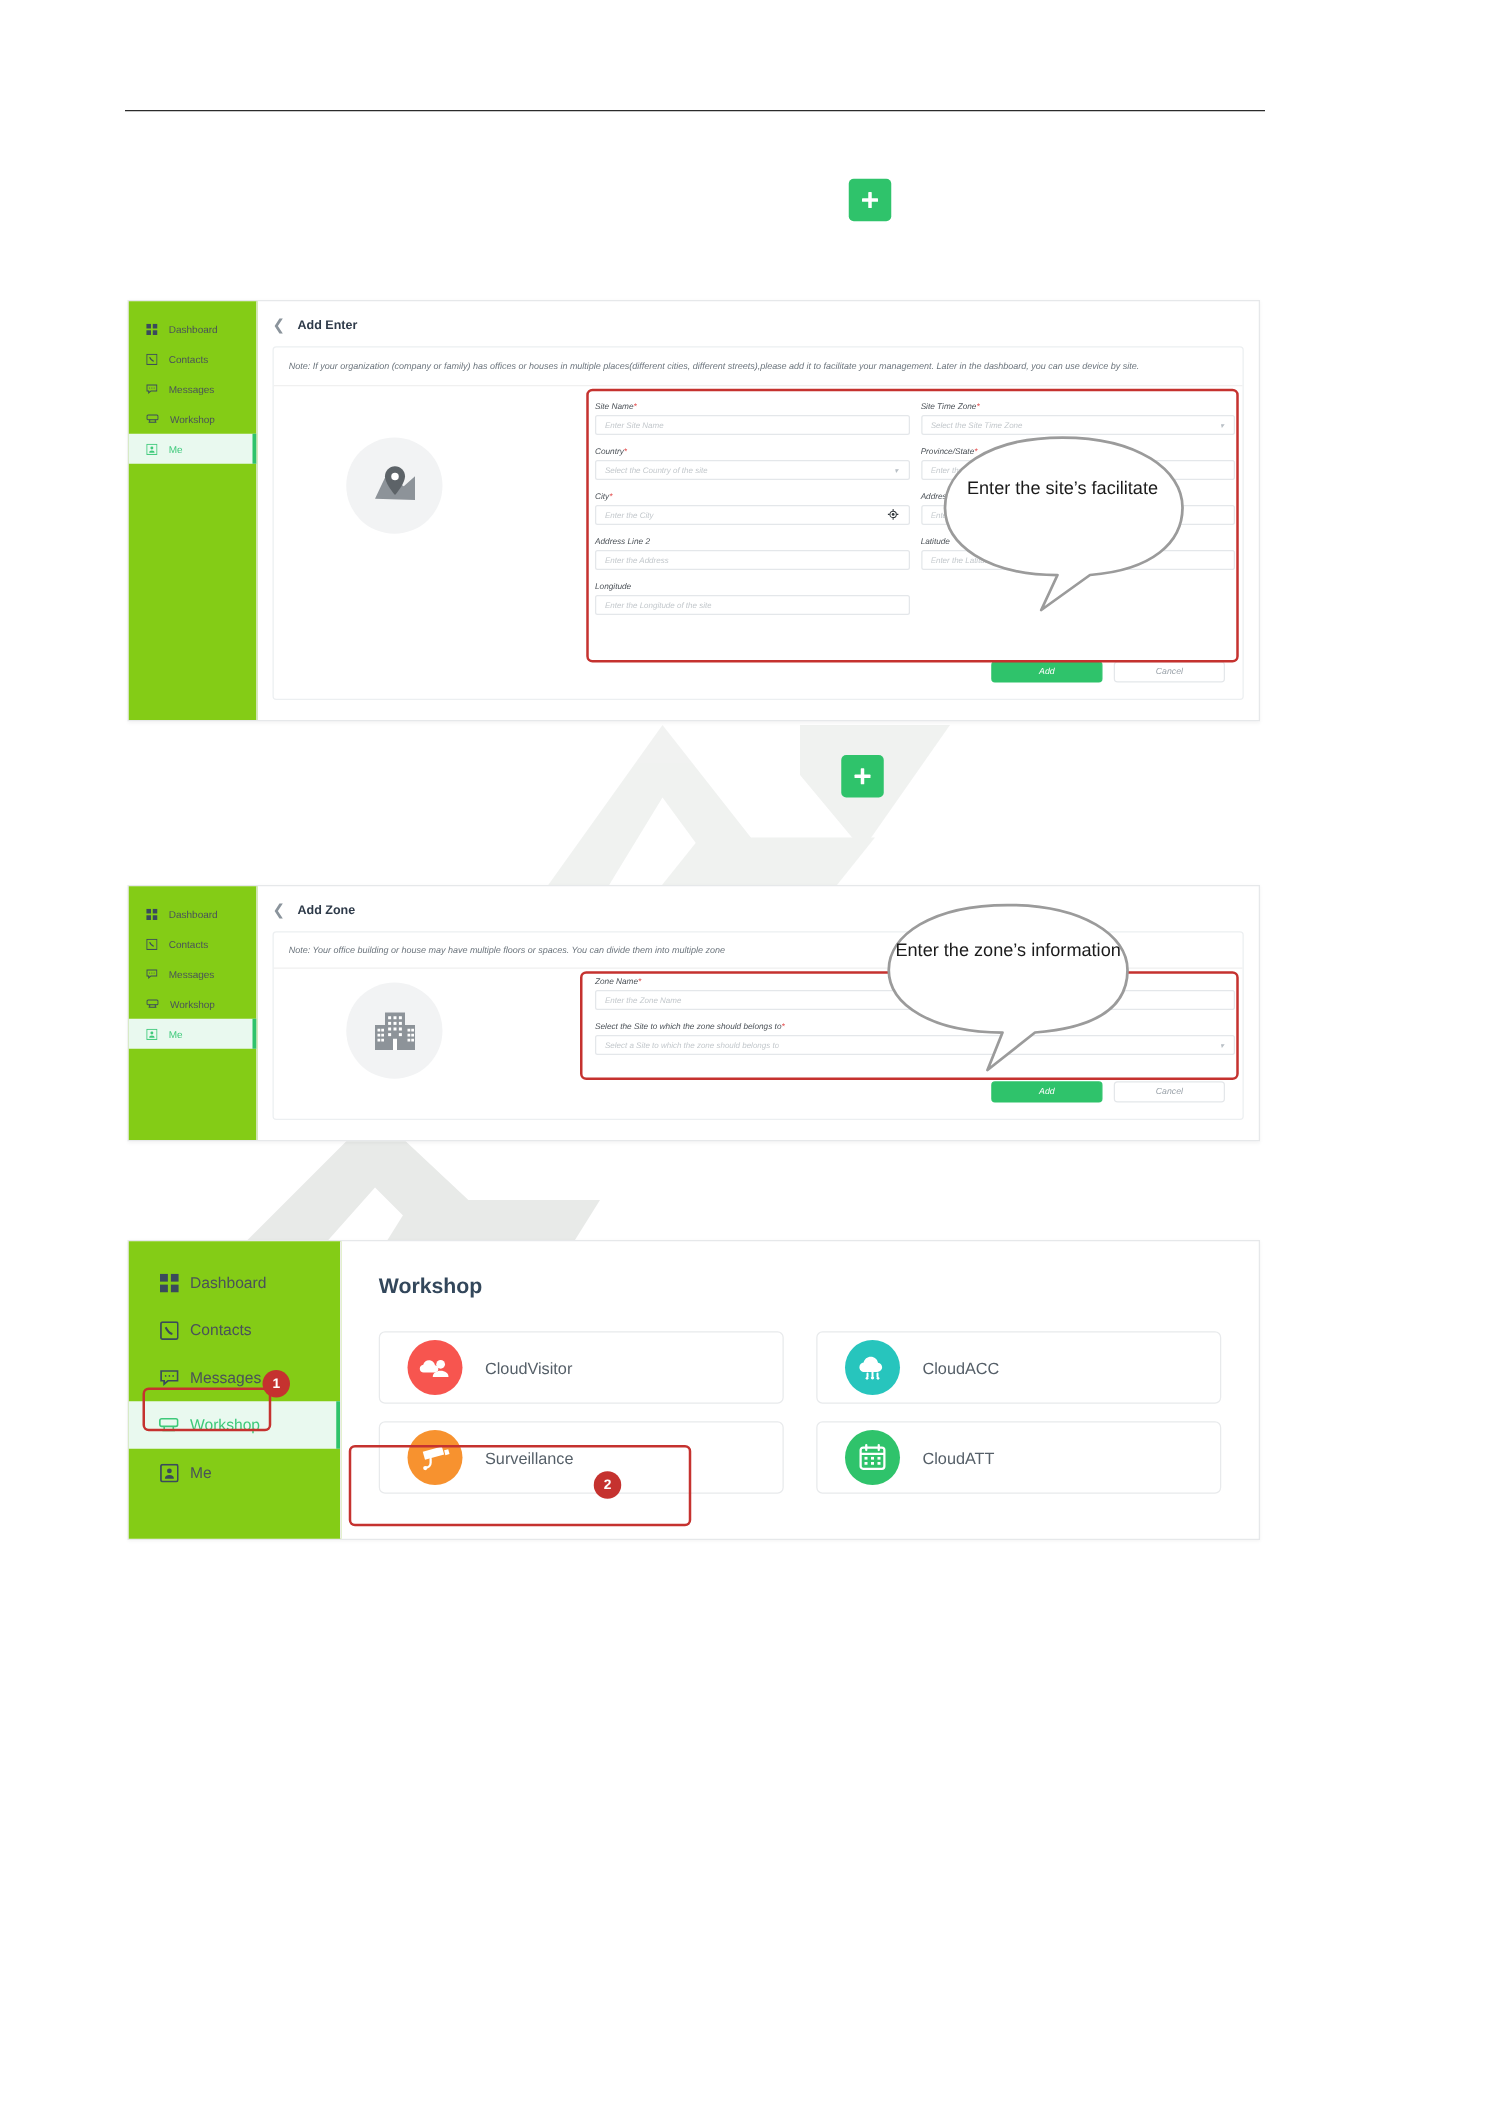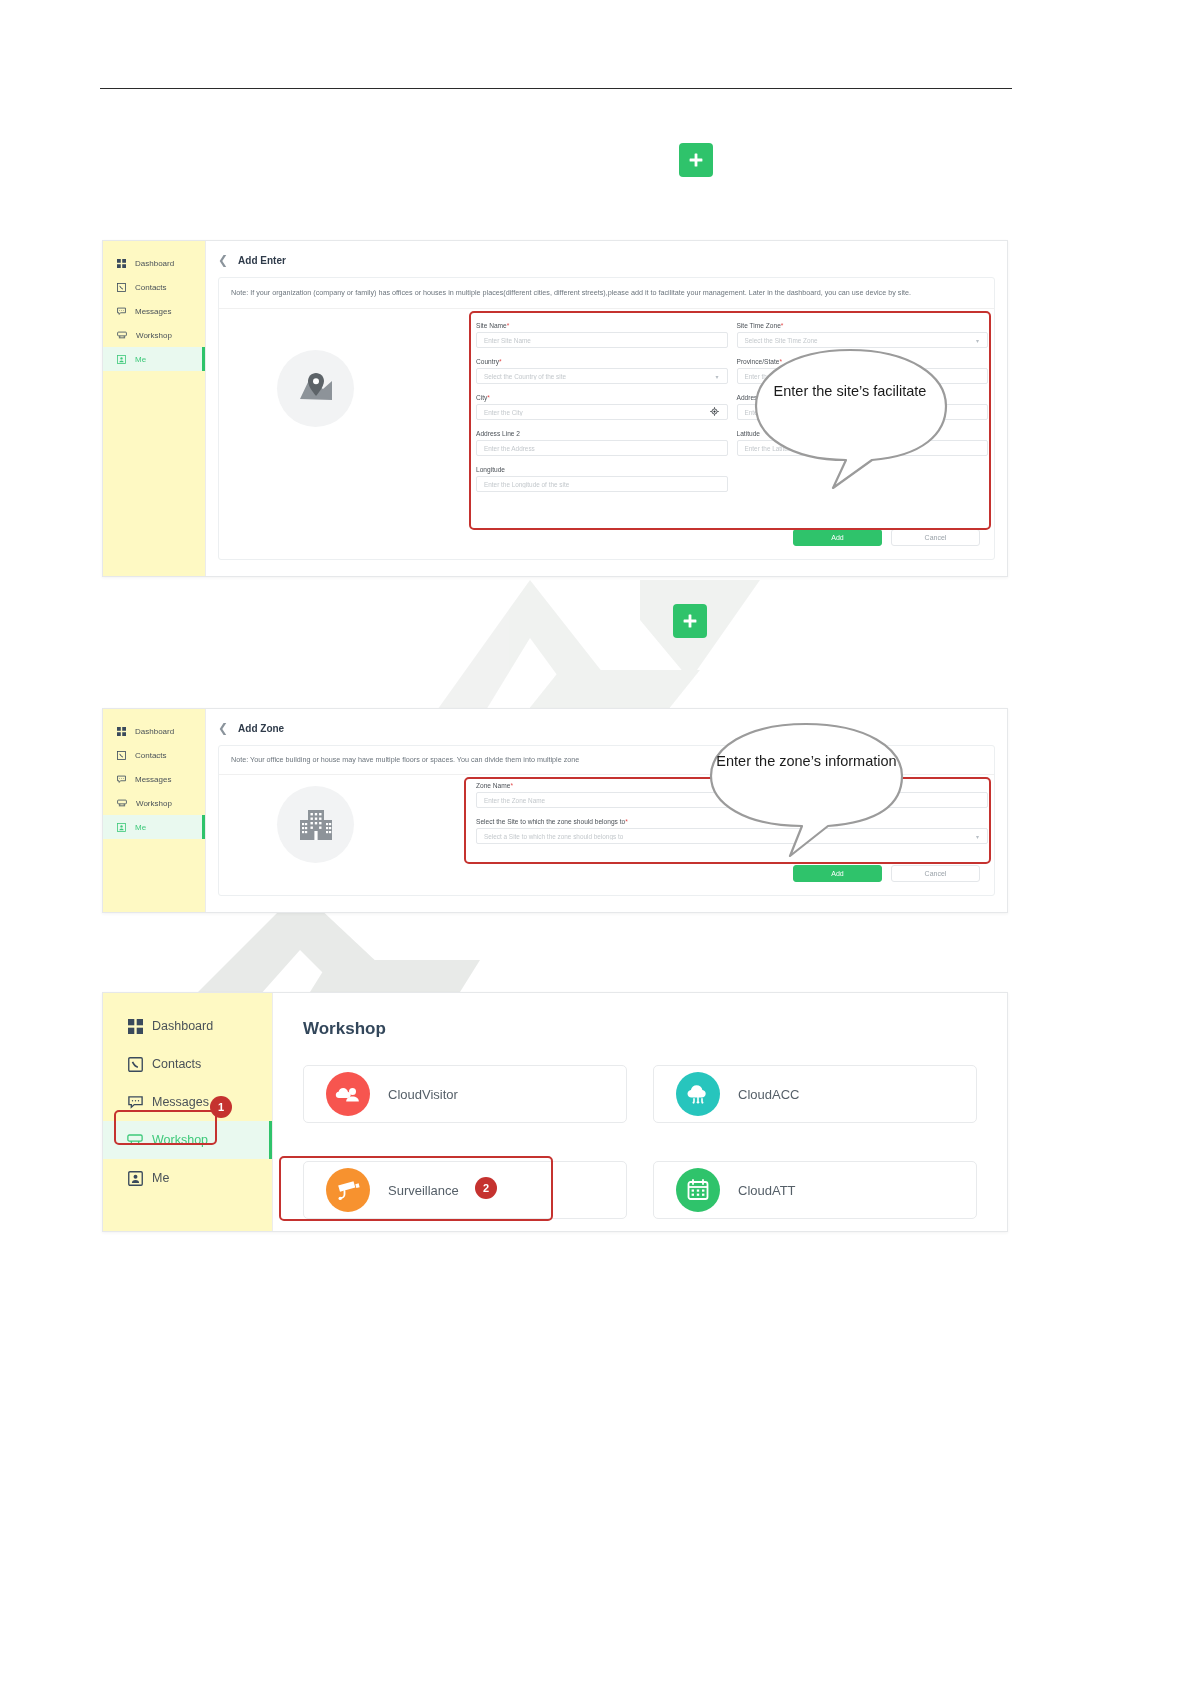--- a/index.html
+++ b/index.html
@@ -44,21 +44,21 @@
   .window {
     position: absolute;
     background: #ffffff;
     border: 1px solid #e6e8ea;
     display: flex;
     z-index: 2;
     box-shadow: 0 1px 3px rgba(0,0,0,0.05);
   }
   .sidebar {
     border-right: 1px solid #ececec;
-    background: #fef9c3;
+    background: #84cc16;
     flex: 0 0 auto;
     padding-top: 10px;
   }
   .nav-item {
     display: flex; align-items: center;
     gap: 9px;
     position: relative;
     color: #4a5259;
     white-space: nowrap;
   }
@@ -75,20 +75,21 @@
     display: flex; align-items: center; gap: 10px;
     color: #2f3b4a; font-weight: bold;
   }
   .back-chev { color: #8b949c; font-weight: normal; }
 
   .card-box {
     border: 1px solid #eceff1;
     border-radius: 3px;
     background: #fff;
     position: relative;
+    font-style: italic;
   }
   .note-text { color: #6c757d; }
   .note-rule { border-bottom: 1px solid #f0f0f0; }
 
   
   .form-grid { display: grid; grid-template-columns: 1fr 1fr; }
   .field-label { color: #4c5258; }
   .field-label .req { color: #e34b4b; }
   .input {
     border: 1px solid #e4e7ea;
@@ -547,21 +548,21 @@
             <path d="M2.6 8q0-2 2.4-2t2.4 2z" fill="#3a4a5c"></path>
           </svg>
       </span>
       <span>Me</span>
     </div>
   </div>
 
   <div class="content" style="padding:26px 30px 0 30px;">
     <div style="font-size:17px; font-weight:bold; color:#33475b; margin-bottom:26px;">Workshop</div>
 
-    <div style="display:grid; grid-template-columns:1fr 1fr; gap:38px 26px;">
+    <div style="display:grid; grid-template-columns:1fr 1fr; gap:14px 26px;">
 
       <div class="app-card" style="height:58px;">
         <span class="app-icon" style="background:#f7554f;">
           <svg width="26" height="26" viewBox="0 0 26 26">
             <path d="M4 17c-1.9 0-3.2-1.4-3.2-3.1 0-1.6 1.2-2.9 2.8-3.1C4 8.6 5.9 7.1 8.2 7.1c2.4 0 4.4 1.7 4.8 4 1.6.2 2.7 1.5 2.7 3 0 1.7-1.4 2.9-3.2 2.9z" fill="#ffffff"></path>
             <circle cx="17.5" cy="10.4" r="3.5" fill="#ffffff"></circle>
             <path d="M11.2 20.5c0-3.2 2.8-5 6.3-5s6.3 1.8 6.3 5z" fill="#ffffff"></path>
           </svg>
         </span>
         <span class="app-label" style="font-size:13px;">CloudVisitor</span>

